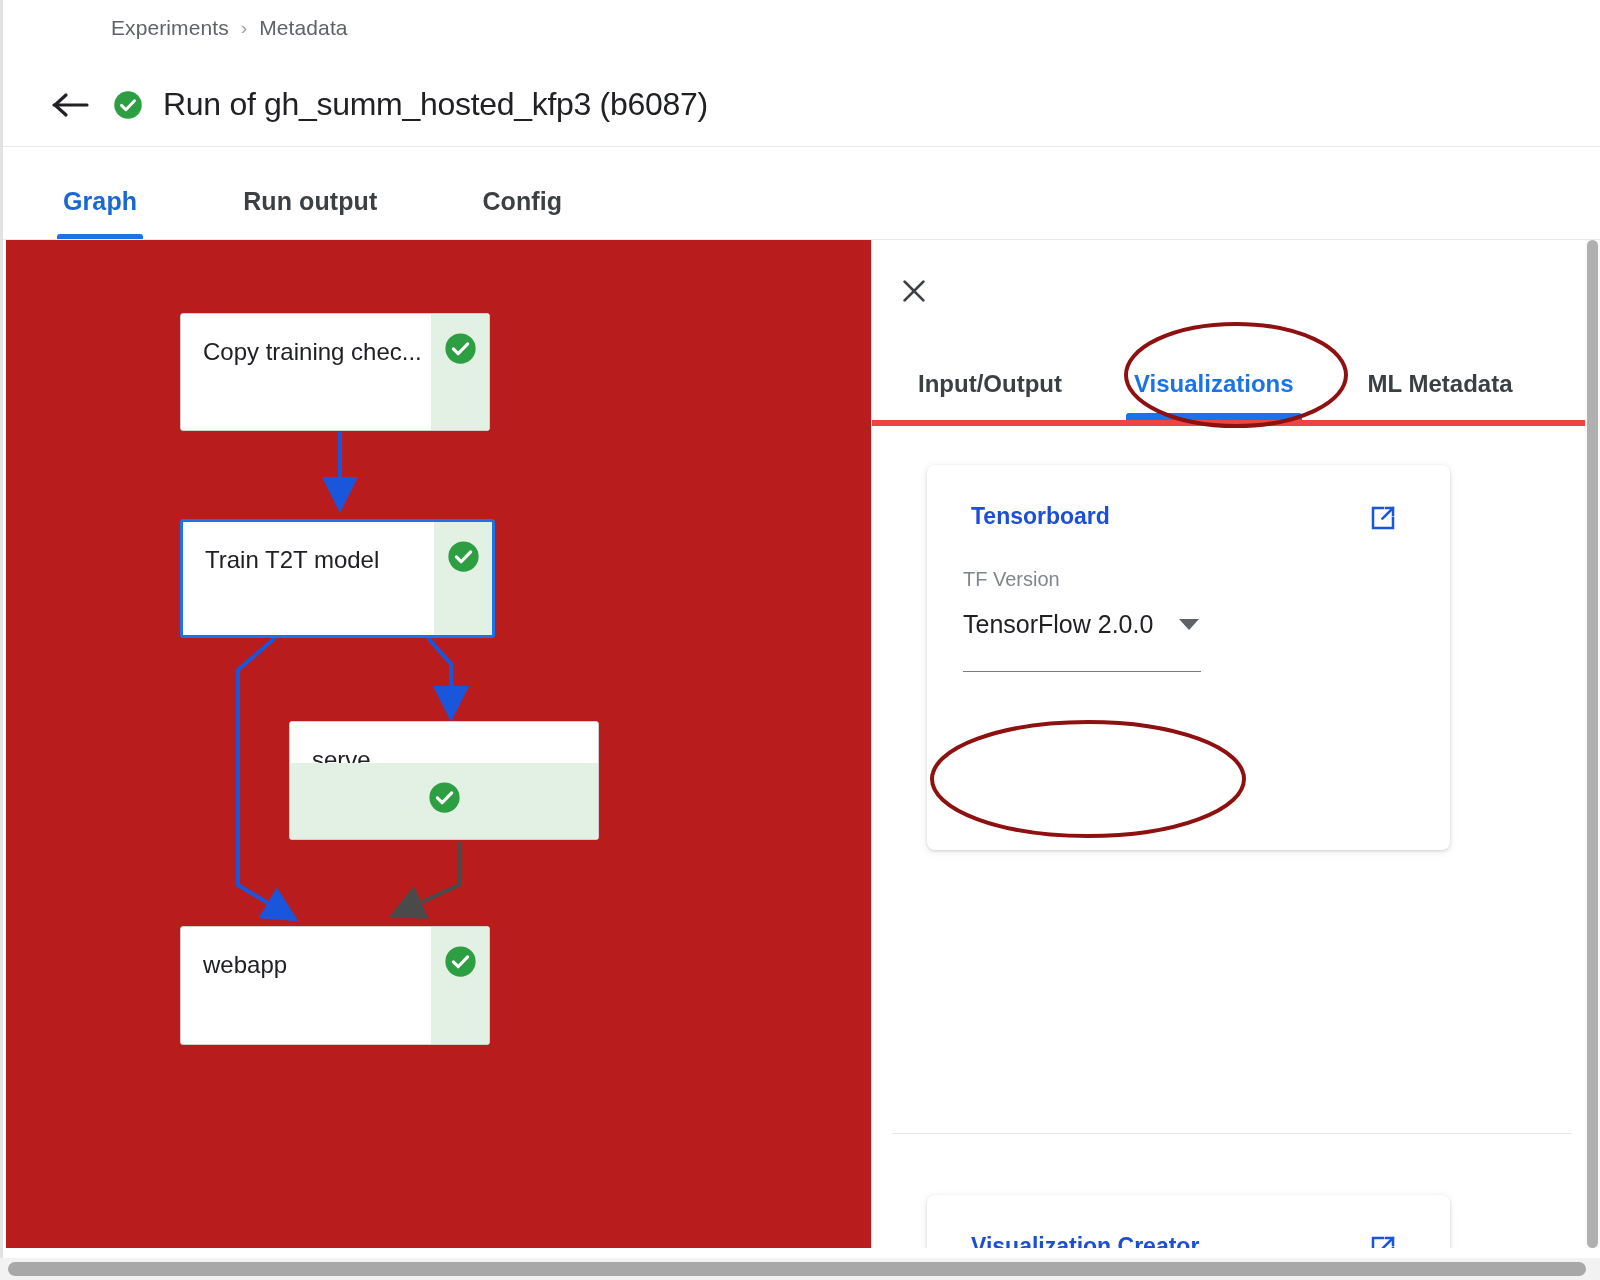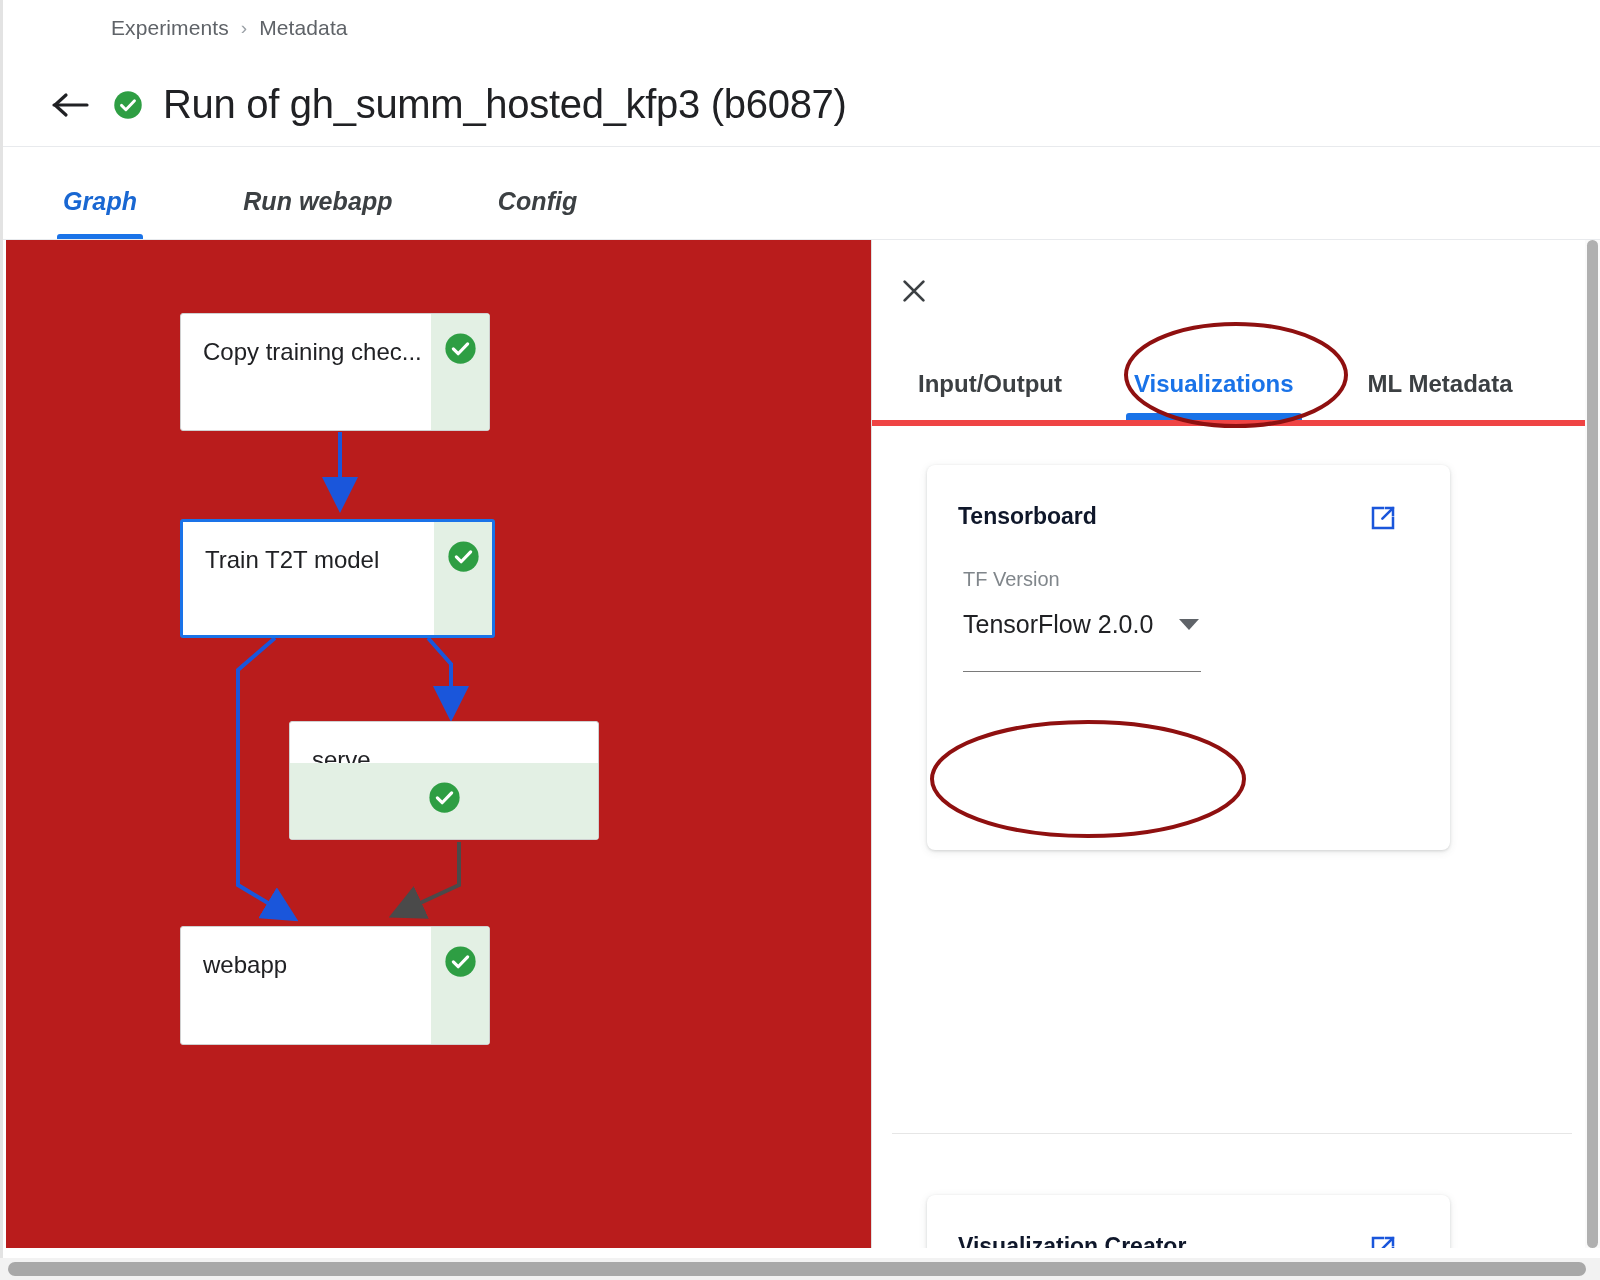--- a/index.html
+++ b/index.html
@@ -57,21 +57,21 @@
     cursor: pointer;
   }
   .back-arrow svg { display: block; }
   .status-dot {
     margin-left: 22px;
     width: 30px; height: 30px;
     flex: 0 0 auto;
   }
   .page-title {
     margin-left: 20px;
-    font-size: 40px;
+    font-size: 32px;
     color: #202124;
     font-weight: 400;
     letter-spacing: -0.3px;
     white-space: nowrap;
   }
   .header-rule {
     position: absolute;
     left: 0; top: 146px;
     width: 100%;
     height: 1px;
@@ -79,21 +79,20 @@
   }
 
   
   .maintabs {
     position: absolute;
     left: 0; top: 147px;
     width: 100%;
     height: 93px;
     display: flex;
     align-items: flex-end;
-    font-style: italic;
   }
   .maintab {
     position: relative;
     font-size: 25px;
     font-weight: 700;
     color: #3c4043;
     padding-bottom: 24px;
     cursor: pointer;
     letter-spacing: 0.1px;
   }
@@ -224,24 +223,24 @@
 
   .card {
     position: absolute;
     background: #ffffff;
     border-radius: 8px;
     box-shadow: 0 1px 3px rgba(60,64,67,.18), 0 2px 8px rgba(60,64,67,.10);
     box-sizing: border-box;
   }
   .card-title {
     position: absolute;
-    left: 31px; top: 38px;
+    left: 44px; top: 38px;
     font-size: 23px;
     font-weight: 700;
-    color: #0f172a;
+    color: #1d4ed8;
   }
   .card-link-icon {
     position: absolute;
     right: 52px; top: 38px;
     width: 30px; height: 30px;
     cursor: pointer;
   }
   .field-label {
     position: absolute;
     left: 36px; top: 103px;
@@ -360,21 +359,21 @@
         <circle cx="12" cy="12" r="11" fill="#2e9e43"></circle>
         <path d="M6.8 12.3 L10.3 15.8 L17.2 8.6" stroke="#ffffff" stroke-width="2.3" fill="none" stroke-linecap="round" stroke-linejoin="round"></path>
       </svg>
     </div>
     <div class="page-title">Run of gh_summ_hosted_kfp3 (b6087)</div>
   </div>
   <div class="header-rule"></div>
 
   <div class="maintabs">
     <div class="maintab mt1 active">Graph</div>
-    <div class="maintab mt2">Run webapp</div>
+    <div class="maintab mt2">Run output</div>
     <div class="maintab mt3">Config</div>
   </div>
   <div class="maintabs-rule"></div>
 
   <div class="graph-pane">
 
     <svg class="edges" viewBox="0 0 865 1008">
       <defs>
         <marker id="arrowBlue" markerWidth="9" markerHeight="9" refX="4.5" refY="4.5" orient="auto">
           <path d="M0,0 L9,4.5 L0,9 z" fill="#1a56db"></path>

